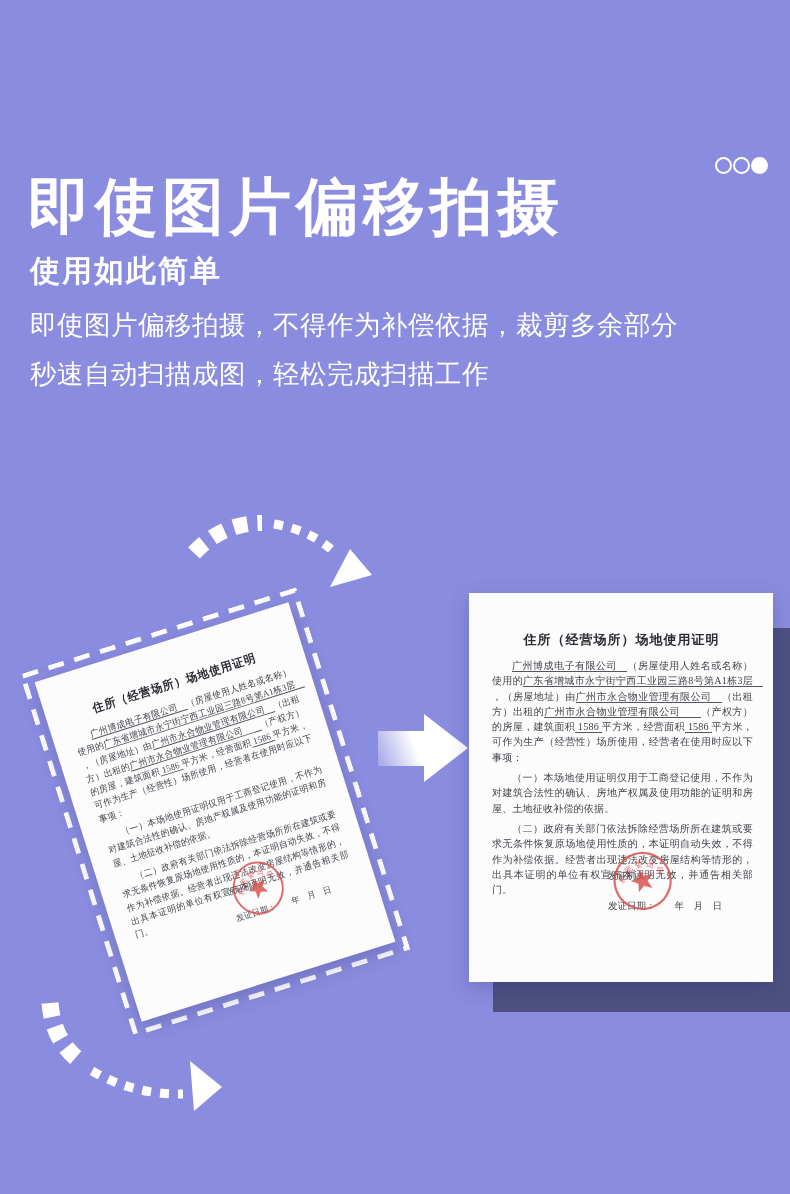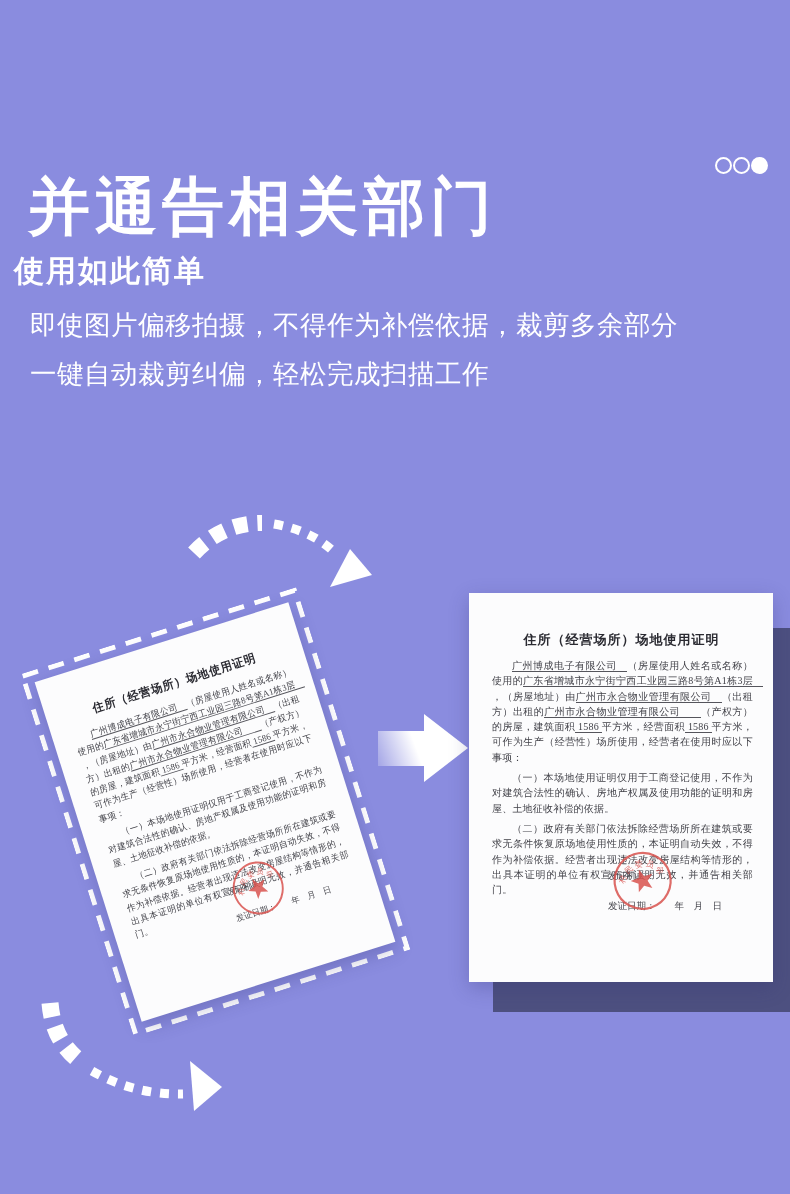--- a/index.html
+++ b/index.html
@@ -13,21 +13,21 @@
   .page-title{
     position:absolute;left:28px;top:128px;
     font-size:62px;line-height:74px;font-weight:900;color:#ffffff;
     letter-spacing:5px;white-space:nowrap;
   }
   .dots{position:absolute;left:715px;top:157px;display:flex;gap:1px;}
   .dot{width:17px;height:17px;border-radius:50%;box-sizing:border-box;}
   .dot.outline{border:2.6px solid #ffffff;background:transparent;}
   .dot.filled{background:#ffffff;}
   .subtitle{
-    position:absolute;left:14px;top:226px;
+    position:absolute;left:30px;top:226px;
     font-size:30px;font-weight:800;color:#ffffff;letter-spacing:2px;white-space:nowrap;
   }
   .desc{
     position:absolute;left:30px;top:301px;
     font-size:26.5px;line-height:49px;font-weight:500;color:#ffffff;
     letter-spacing:0.5px;white-space:nowrap;
   }
   
   .accent-rect{
     position:absolute;left:493px;top:628px;width:297px;height:384px;
@@ -75,33 +75,33 @@
   .doc-issuer{position:absolute;left:139px;top:277px;font-size:9.5px;color:#47474e;}
   .doc-date{position:absolute;left:139px;top:307px;font-size:9.5px;color:#47474e;white-space:pre;}
   .stamp{
     position:absolute;left:141px;top:254px;width:64px;height:64px;
     transform:rotate(-18deg);opacity:.85;
   }
 </style>
 </head>
 <body>
 
-<h1 class="page-title">并通告相关部门</h1>
+<h1 class="page-title">即使图片偏移拍摄</h1>
 
 <div class="dots">
     <span class="dot outline"></span>
     <span class="dot outline"></span>
     <span class="dot filled"></span>
   </div>
 
 <h2 class="subtitle">使用如此简单</h2>
 
 <div class="desc">
   <div>即使图片偏移拍摄，不得作为补偿依据，裁剪多余部分</div>
-  <div>一键自动裁剪纠偏，轻松完成扫描工作</div>
+  <div>秒速自动扫描成图，轻松完成扫描工作</div>
 </div>
 
 <div class="accent-rect"></div>
 
 <svg class="rotate-arrow top" width="215" height="95" viewBox="0 0 215 95">
   <path d="M 24 50 Q 52 20 92 20" fill="none" stroke="#ffffff" stroke-width="16" stroke-dasharray="14 10"></path>
   <path d="M 104 21 Q 140 27 163 48" fill="none" stroke="#ffffff" stroke-width="9" stroke-dasharray="9 9"></path>
   <polygon points="180,46 202,72 160,84" fill="#ffffff"></polygon>
 </svg>
 

